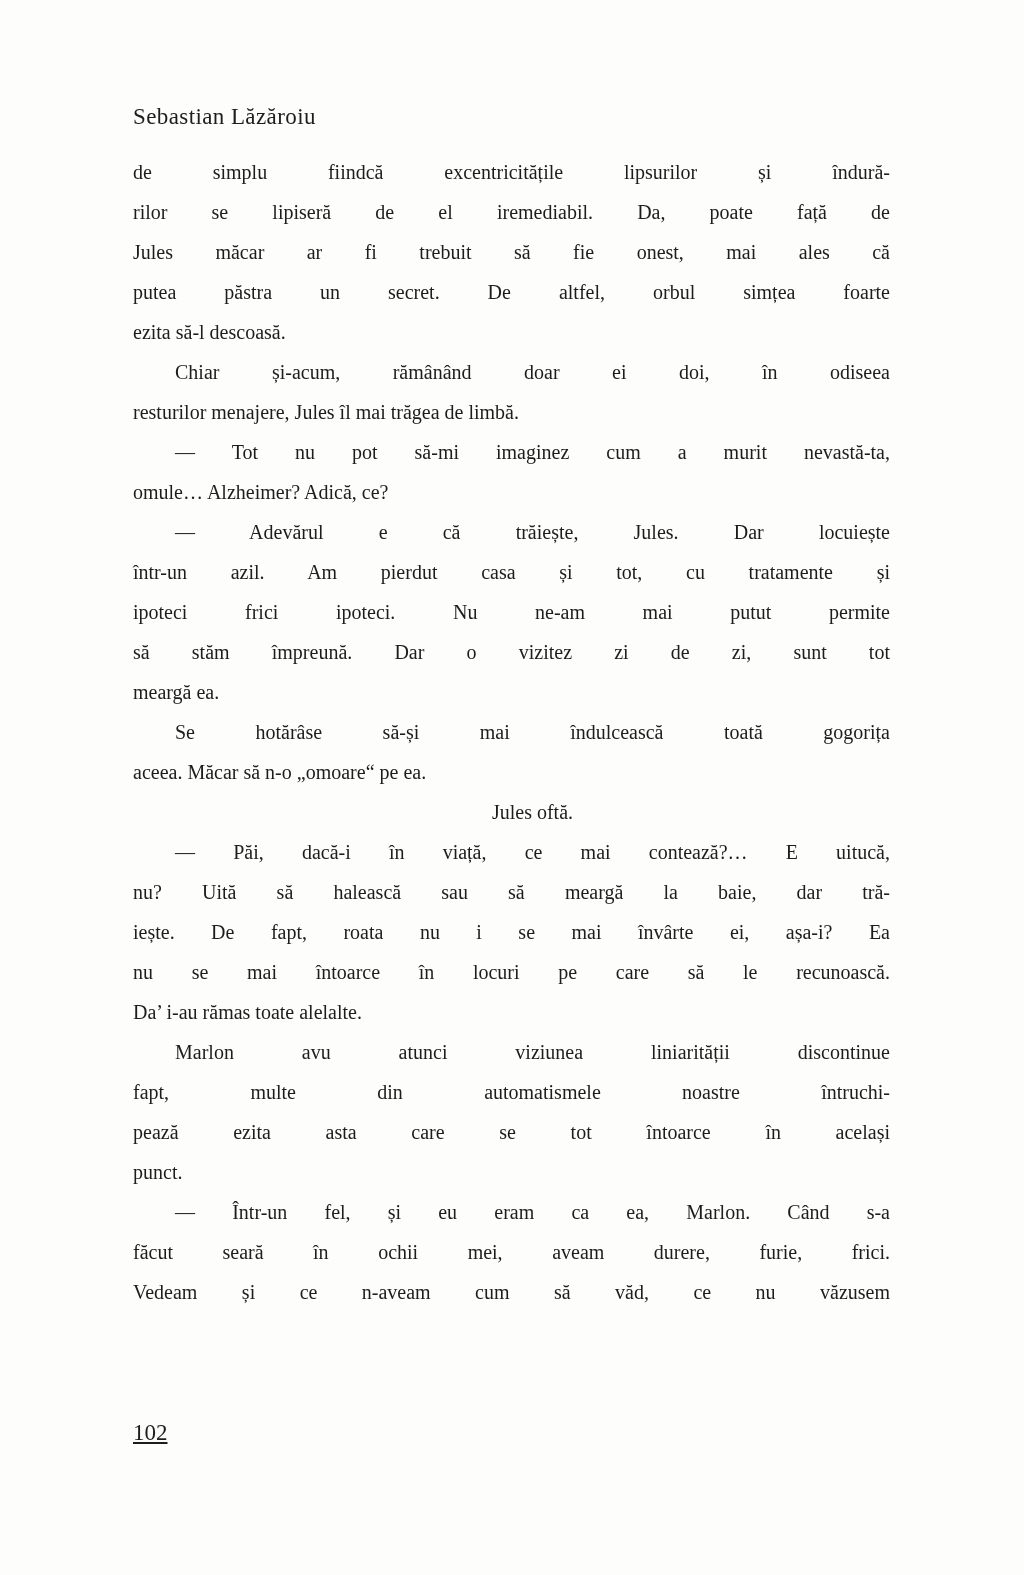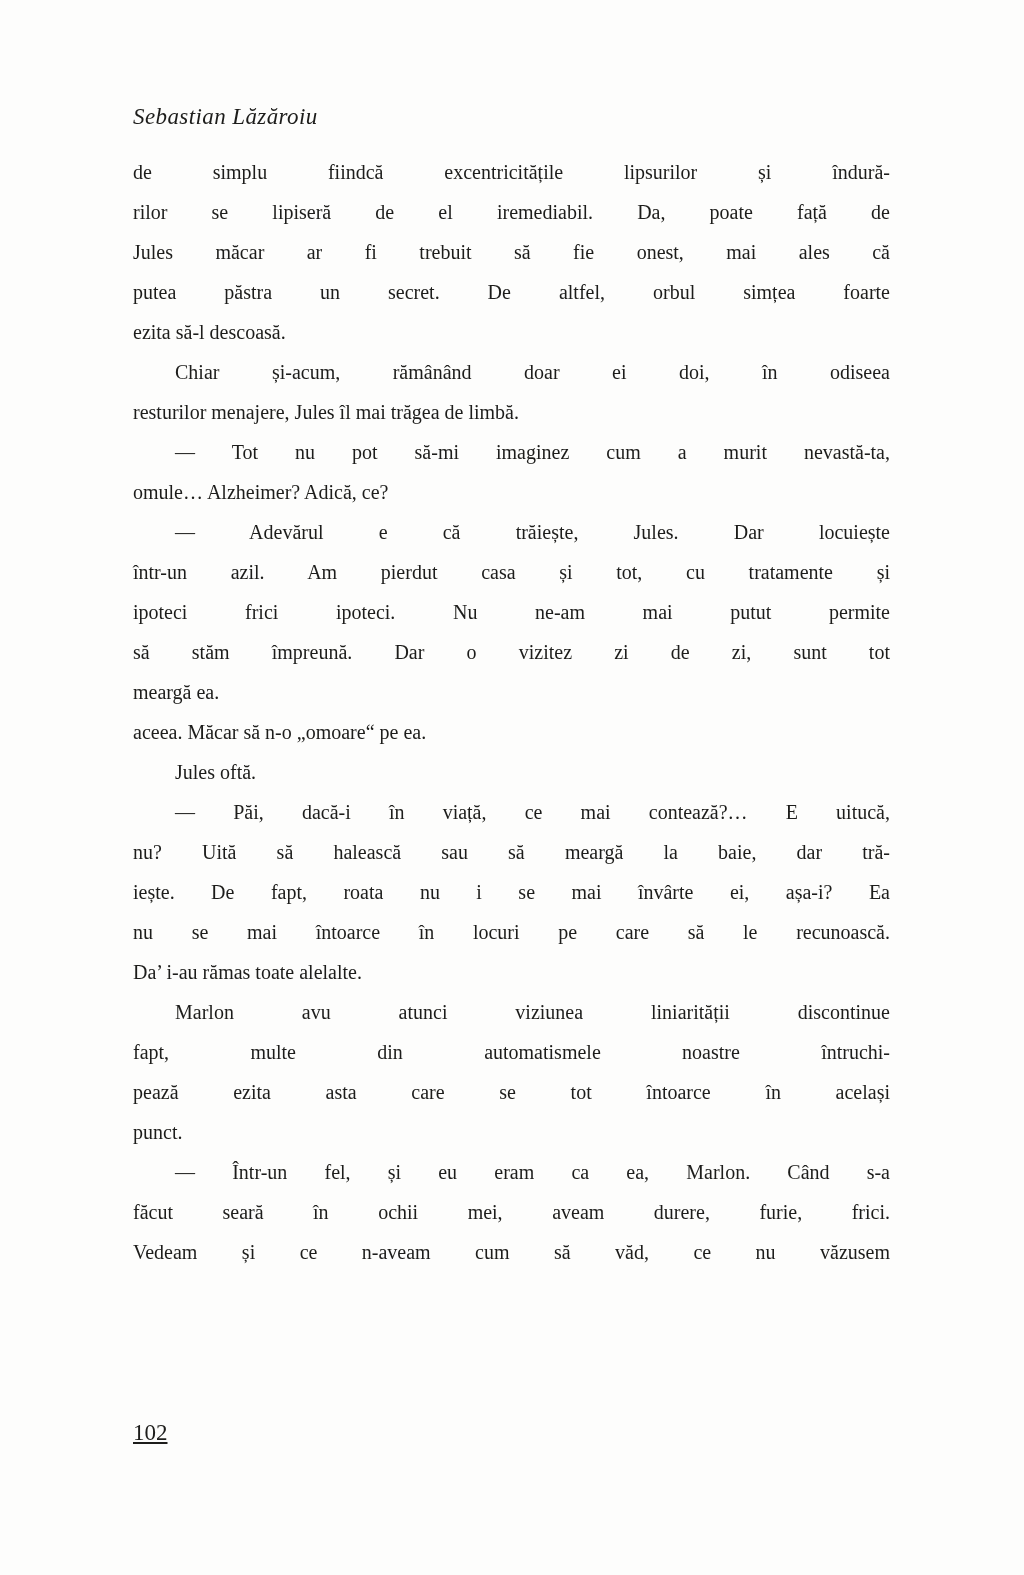--- a/index.html
+++ b/index.html
@@ -13,21 +13,20 @@
     height: 1575px;
     background: #fdfdfc;
     color: #1d1d1b;
     font-family: "Liberation Serif", serif;
     overflow: hidden;
   }
   .running-header {
     position: absolute;
     left: 133px;
     top: 104px;
-    font-style: italic;
     font-size: 23px;
     letter-spacing: 0.4px;
   }
   .text-block {
     position: absolute;
     left: 133px;
     top: 152px;
     width: 757px;
     font-size: 20px;
     line-height: 40px;
@@ -35,20 +34,21 @@
   .line {
     text-align: left;
     min-height: 40px;
   }
   .line.just {
     text-align: justify;
     text-align-last: justify;
   }
   .line.indent {
     text-indent: 42px;
+    text-align: center;
   }
   .italic {
   }
   .page-number {
     position: absolute;
     left: 133px;
     top: 1420px;
     font-size: 23px;
     text-decoration: underline;
   }
@@ -67,20 +67,21 @@
       <div class="line"><span>ezita să-l descoasă.</span></div>
       <div class="line just indent"><span>Chiar și-acum, rămânând doar ei doi, în odiseea</span></div>
       <div class="line"><span>resturilor menajere, Jules îl mai trăgea de limbă.</span></div>
       <div class="line just indent"><span>— Tot nu pot să-mi imaginez cum a murit nevastă-ta,</span></div>
       <div class="line"><span>omule… Alzheimer? Adică, ce?</span></div>
       <div class="line just indent"><span>— Adevărul e că trăiește, Jules. Dar locuiește</span></div>
       <div class="line just"><span>într-un azil. Am pierdut casa și tot, cu tratamente și</span></div>
       <div class="line just"><span>ipoteci frici ipoteci. Nu ne-am mai putut permite</span></div>
       <div class="line just"><span>să stăm împreună. Dar o vizitez zi de zi, sunt tot</span></div>
       <div class="line"><span>meargă ea.</span></div>
+      <div class="line just indent"><span>Se hotărâse să-și mai îndulcească toată gogorița</span></div>
       <div class="line"><span>aceea. Măcar să n-o „omoare“ pe ea.</span></div>
       <div class="line indent"><span>Jules oftă.</span></div>
       <div class="line just indent"><span>— Păi, dacă-i în viață, ce mai contează?… E uitucă,</span></div>
       <div class="line just"><span>nu? Uită să halească sau să meargă la baie, dar tră-</span></div>
       <div class="line just"><span>iește. De fapt, </span><span class="italic">roata nu i se mai învârte ei, așa-i?</span><span> Ea</span></div>
       <div class="line just"><span>nu se mai întoarce în locuri pe care să le recunoască.</span></div>
       <div class="line"><span>Da’ i-au rămas toate alelalte.</span></div>
       <div class="line just indent"><span>Marlon avu atunci viziunea liniarității discontinue</span></div>
       <div class="line just"><span>fapt, multe din automatismele noastre întruchi-</span></div>
       <div class="line just"><span>pează </span><span class="italic">ezita asta</span><span> care se tot întoarce în același</span></div>

